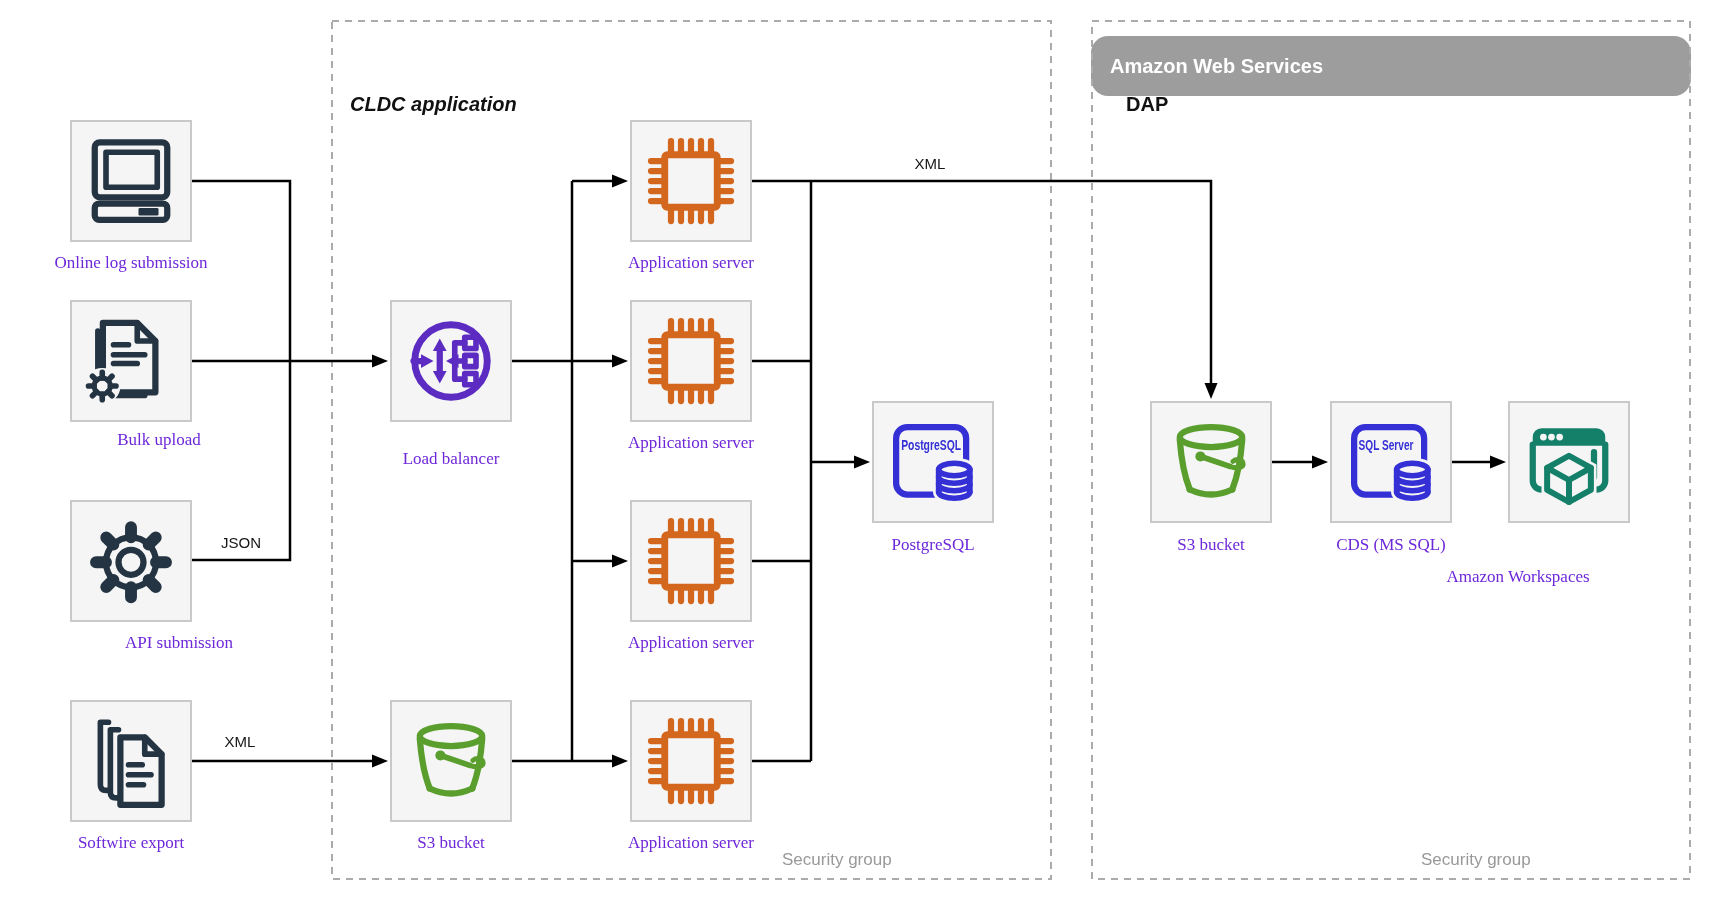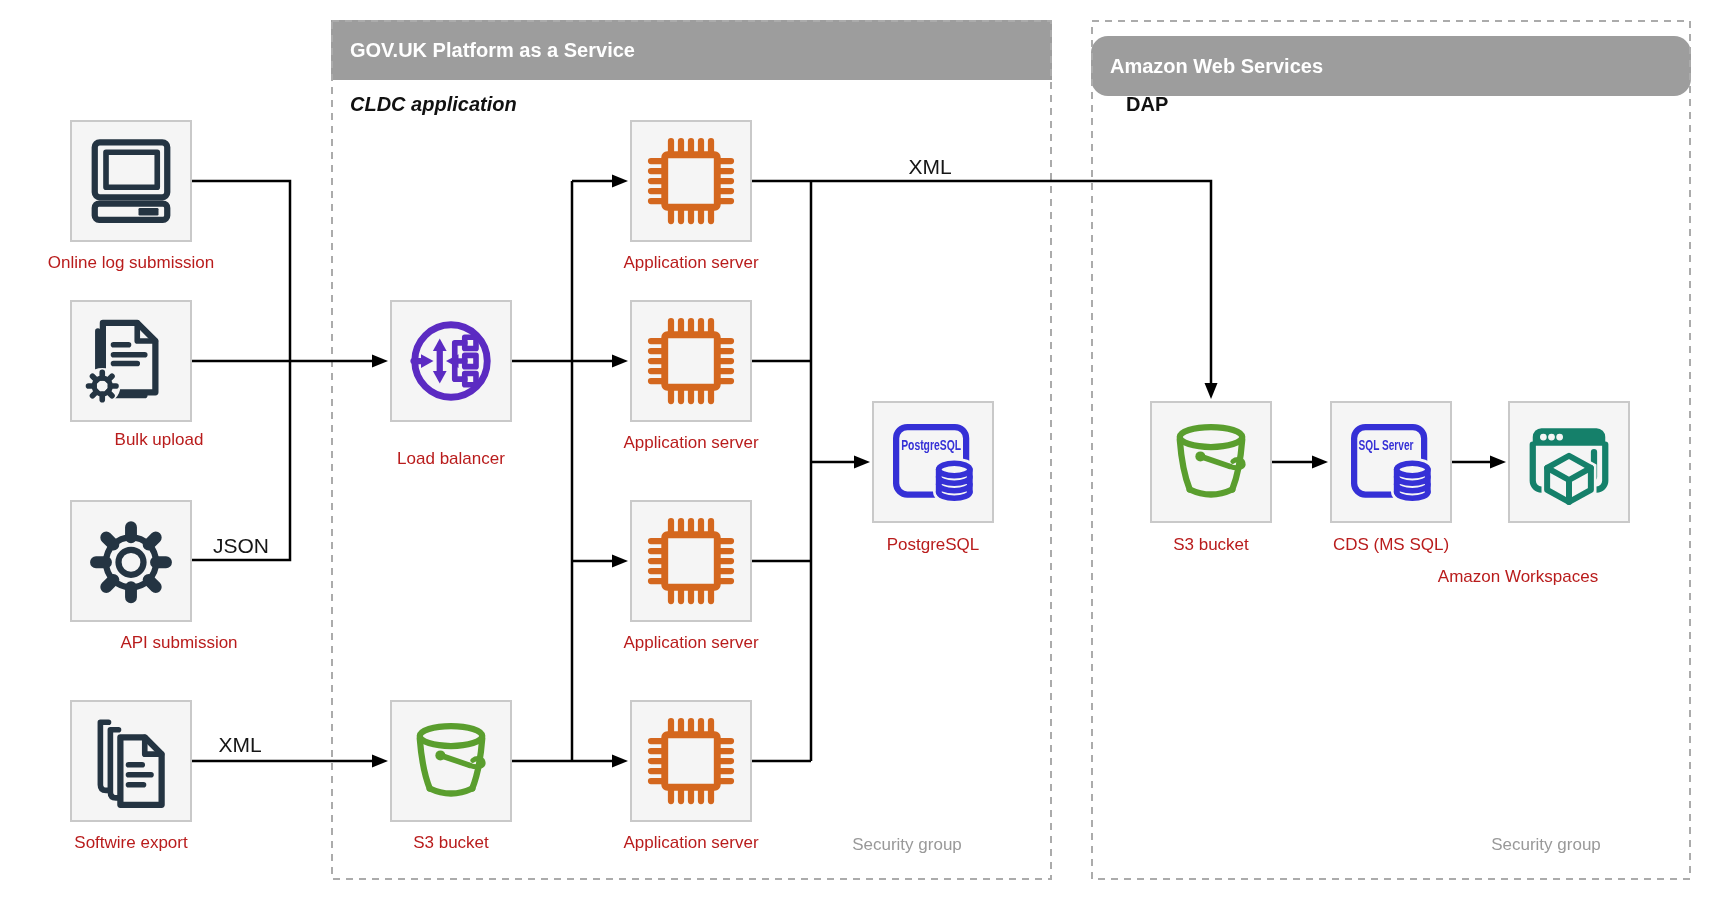--- a/index.html
+++ b/index.html
@@ -3,27 +3,27 @@
 <meta charset="utf-8">
 <style>
   html,body{margin:0;padding:0;background:#ffffff;}
   .canvas{position:relative;width:1712px;height:902px;background:#ffffff;overflow:hidden;
           font-family:"Liberation Sans", sans-serif;}
   .layer{position:absolute;left:0;top:0;}
   .group-header{position:absolute;height:60px;background:var(--c-header_bg,#9D9D9D);
                 color:var(--c-header_text,#fff);font-size:20px;font-weight:bold;
                 line-height:60px;padding-left:19px;box-sizing:border-box;z-index:2;}
   .sublabel{position:absolute;font-size:20px;font-weight:bold;color:#111;z-index:2;}
-  .security{position:absolute;width:250px;text-align:center;font-size:17px;
-            color:var(--c-security_text,#999);z-index:2;}
+  .security{position:absolute;width:250px;text-align:left;font-size:17px;
+            color:var(--c-security_text,#999);z-index:2;margin-top:15px;}
   .node{position:absolute;width:122px;height:122px;background:var(--c-node_fill,#F5F5F5);
         border:2px solid var(--c-node_border,#C9C9C9);box-sizing:border-box;
         display:flex;align-items:center;justify-content:center;z-index:4;}
-  .nlabel{position:absolute;width:260px;text-align:center;font-size:17px;color:#b91c1c;z-index:4;}
-  .elabel{position:absolute;width:120px;text-align:center;font-size:21px;color:#161616;z-index:4;}
+  .nlabel{position:absolute;width:260px;text-align:center;font-size:17px;color:#6d28d9;z-index:4;font-family:Liberation Serif, serif;}
+  .elabel{position:absolute;width:120px;text-align:center;font-size:15px;color:#161616;z-index:4;}
   .wires{z-index:3;}
   .wire{fill:none;stroke:var(--c-connector,#000);stroke-width:2.5;}
   .ah{fill:var(--c-connector,#000);stroke:none;}
   .grp{fill:none;stroke:var(--c-group_dash,#ABABAB);stroke-width:2;stroke-dasharray:7 6;}
   .sv{fill:none;stroke-linecap:round;stroke-linejoin:round;}
   .navy{stroke:var(--c-icon_navy,#243442);}   .f-navy{fill:var(--c-icon_navy,#243442);stroke:none;}
   .orange{stroke:var(--c-icon_orange,#D4671E);}
   .green{stroke:var(--c-icon_green,#5A9E2E);} .f-green{fill:var(--c-icon_green,#5A9E2E);stroke:none;}
   .purple{stroke:var(--c-icon_purple,#5B2BC2);} .f-purple{fill:var(--c-icon_purple,#5B2BC2);stroke:none;}
   .indigo{stroke:var(--c-icon_indigo,#3530D6);}
@@ -66,23 +66,20 @@
       <path class="ah" d="M628,361 L612,354.5 612,367.5 Z"></path>
       <path class="ah" d="M628,561 L612,554.5 612,567.5 Z"></path>
       <path class="ah" d="M628,761 L612,754.5 612,767.5 Z"></path>
       <path class="ah" d="M870,462 L854,455.5 854,468.5 Z"></path>
       <path class="ah" d="M1211,399 L1204.5,383 1217.5,383 Z"></path>
       <path class="ah" d="M1328,462 L1312,455.5 1312,468.5 Z"></path>
       <path class="ah" d="M1506,462 L1490,455.5 1490,468.5 Z"></path>
     </g>
   </svg>
 
-  <div class="group-header" style="left:331px;top:20px;width:721px;">
-    <span>GOV.UK Platform as a Service</span>
-  </div>
   <div class="group-header" style="left:1091px;top:36px;width:600px;border-radius:17px;">
     <span>Amazon Web Services</span>
   </div>
   <div class="sublabel" style="left:350px;top:93px;font-style:italic;">CLDC application</div>
   <div class="sublabel" style="left:1126px;top:93px;">DAP</div>
   <div class="security" style="left:782px;top:835px;">Security group</div>
   <div class="security" style="left:1421px;top:835px;">Security group</div>
 
   <div class="elabel" style="left:181px;top:534px;">JSON</div>
   <div class="elabel" style="left:180px;top:733px;">XML</div>

